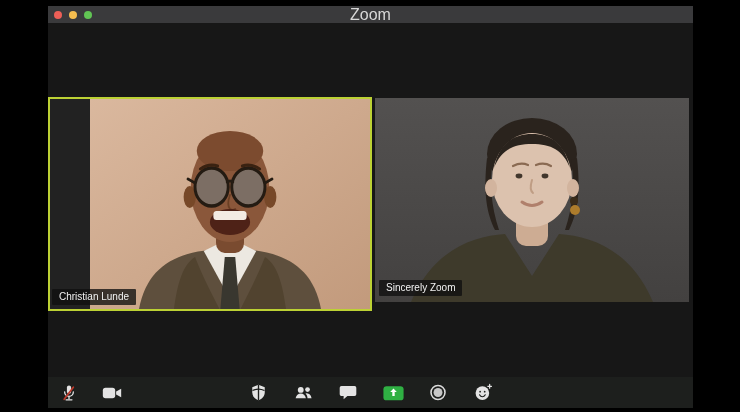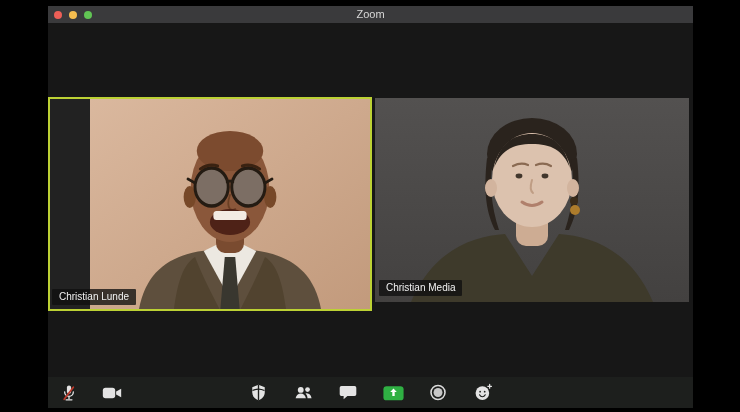--- a/index.html
+++ b/index.html
@@ -14,21 +14,21 @@
   
   .titlebar{
     position:absolute;left:0;top:0;right:0;height:17px;background:#3a3a3c;
     display:flex;align-items:center;justify-content:center;
   }
   .traffic{position:absolute;left:6px;top:0;height:17px;display:flex;align-items:center;gap:7px;}
   .light{width:8px;height:8px;border-radius:50%;}
   .light.red{background:#ed5f57;}
   .light.yellow{background:#f5bd4f;}
   .light.green{background:#61c454;}
-  .win-title{font-size:11px;color:#d8d8d8;line-height:17px;}
+  .win-title{font-size:16px;color:#d8d8d8;line-height:17px;}
   
   .tile{position:absolute;overflow:hidden;background:#222;}
   .tile svg{display:block;width:100%;height:100%;}
   .tile-left{
     left:0;top:91px;width:324px;height:214px;
     border:2px solid #bcd134;box-sizing:border-box;padding-left:40px;
   }
   .tile-right{left:327px;top:92px;width:314px;height:204px;}
   .name-label{
     position:absolute;left:2px;bottom:4px;
@@ -131,21 +131,21 @@
       <ellipse cx="198" cy="90" rx="6" ry="9" fill="#d2b49e"></ellipse>
       <circle cx="199" cy="103" r="4" fill="#3a2c1a"></circle>
       <circle cx="200" cy="112" r="5" fill="#ad7c2c"></circle>
 
       <path d="M138 68 q8 -4 15 -1 M161 67 q8 -3 15 1" stroke="#8a6a52" stroke-width="2.2" fill="none" stroke-linecap="round"></path>
       <ellipse cx="144" cy="78" rx="3.4" ry="2.4" fill="#41362c"></ellipse>
       <ellipse cx="170" cy="78" rx="3.4" ry="2.4" fill="#41362c"></ellipse>
       <path d="M157 82 q-3 10 1 13" stroke="#bf9d84" stroke-width="2" fill="none" stroke-linecap="round"></path>
       <path d="M147 104 q10 7 20 0" stroke="#b0806c" stroke-width="3" fill="none" stroke-linecap="round"></path>
     </svg>
-    <span class="name-label" style="left:4px;bottom:6px;">Christian Media</span>
+    <span class="name-label" style="left:4px;bottom:6px;">Sincerely Zoom</span>
   </div>
 
   <div class="toolbar">
 
     <div class="tb-group tb-left">
       <button class="tb-btn">
         <svg width="20" height="22" viewBox="0 0 24 24">
           <path d="M12 3c-1.4 0-2.5 1.1-2.5 2.5v5a2.5 2.5 0 0 0 5 0v-5C14.5 4.1 13.4 3 12 3z" fill="#e3e3e3"></path>
           <path d="M6.8 10.6v.2c0 2.9 2.3 5.2 5.2 5.2s5.2-2.3 5.2-5.2v-.2" stroke="#e3e3e3" stroke-width="1.6" fill="none" stroke-linecap="round"></path>
           <line x1="12" y1="16.2" x2="12" y2="19.4" stroke="#e3e3e3" stroke-width="1.6"></line>

